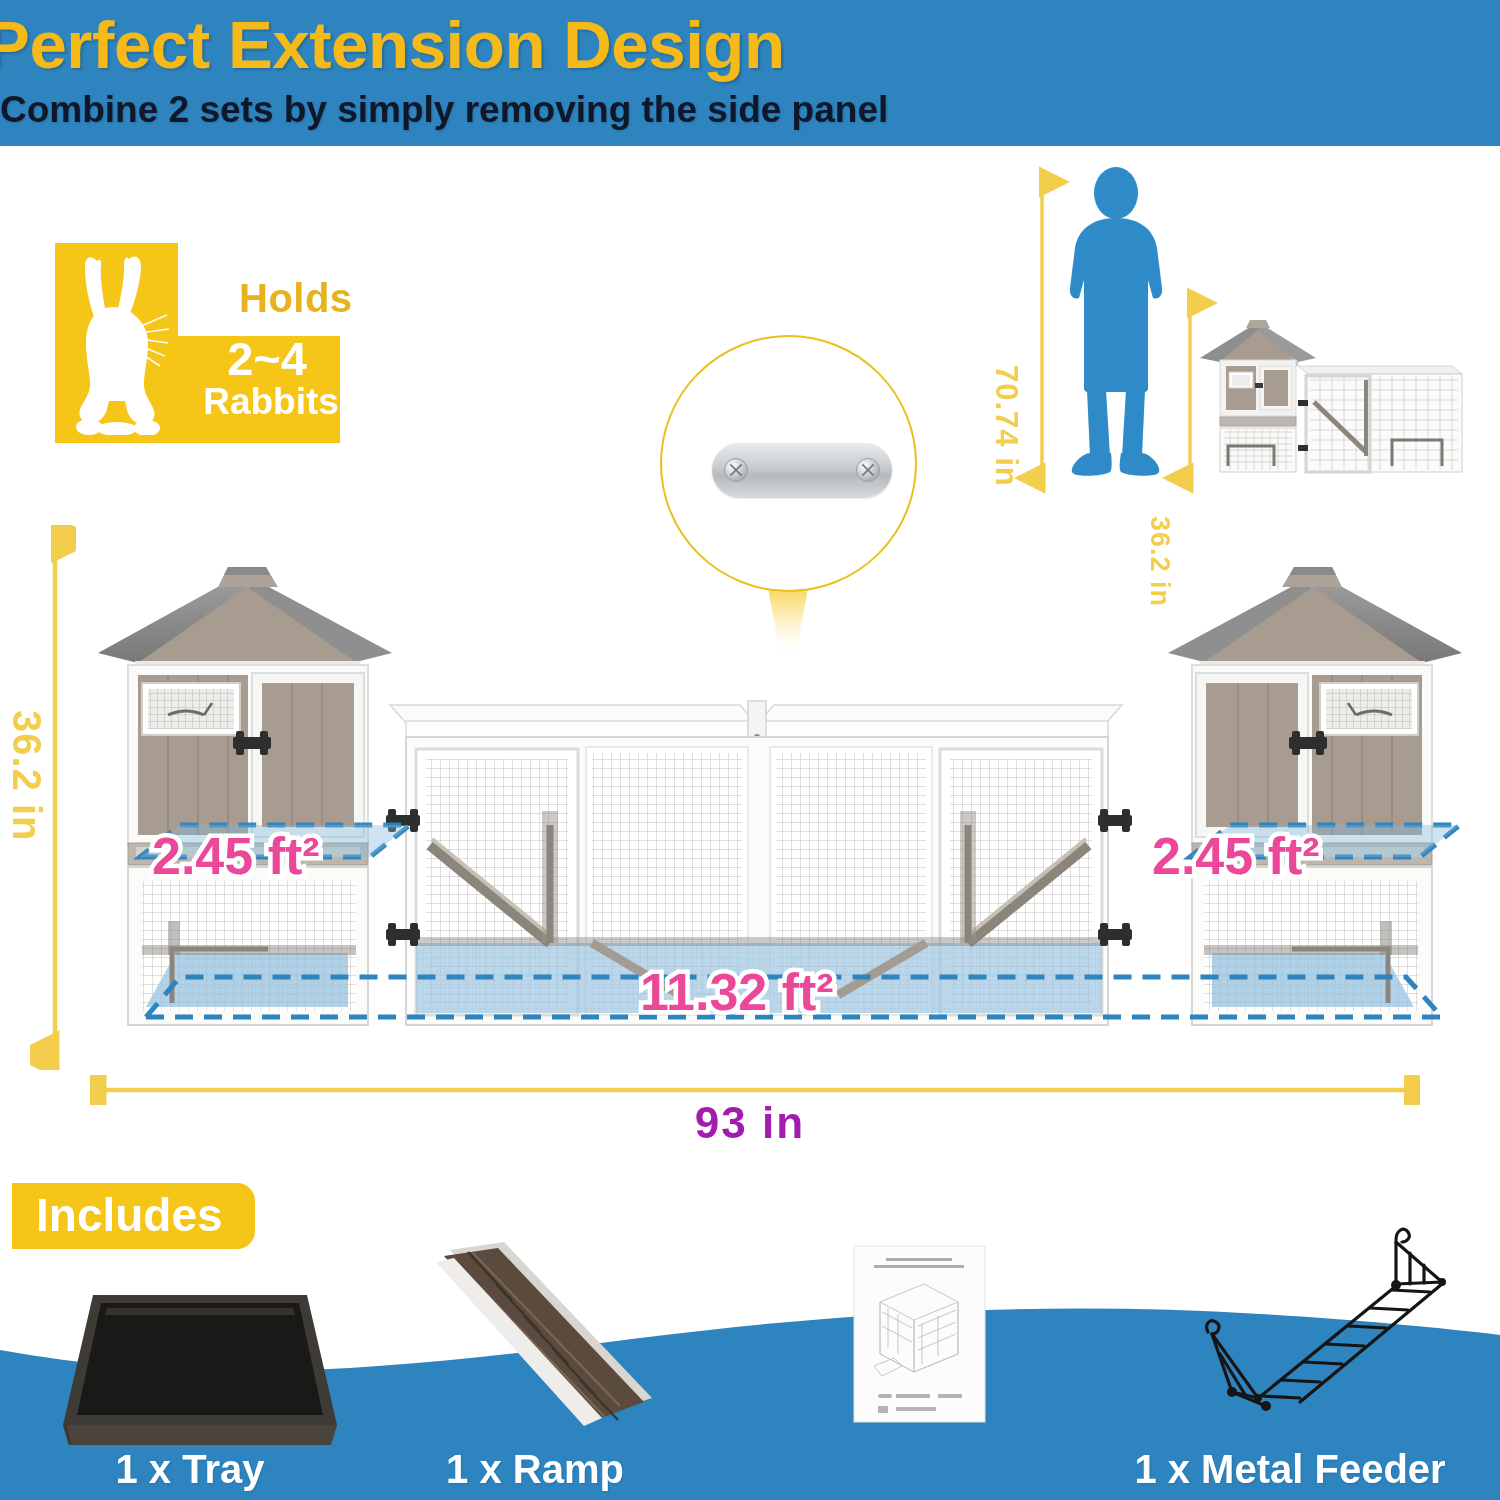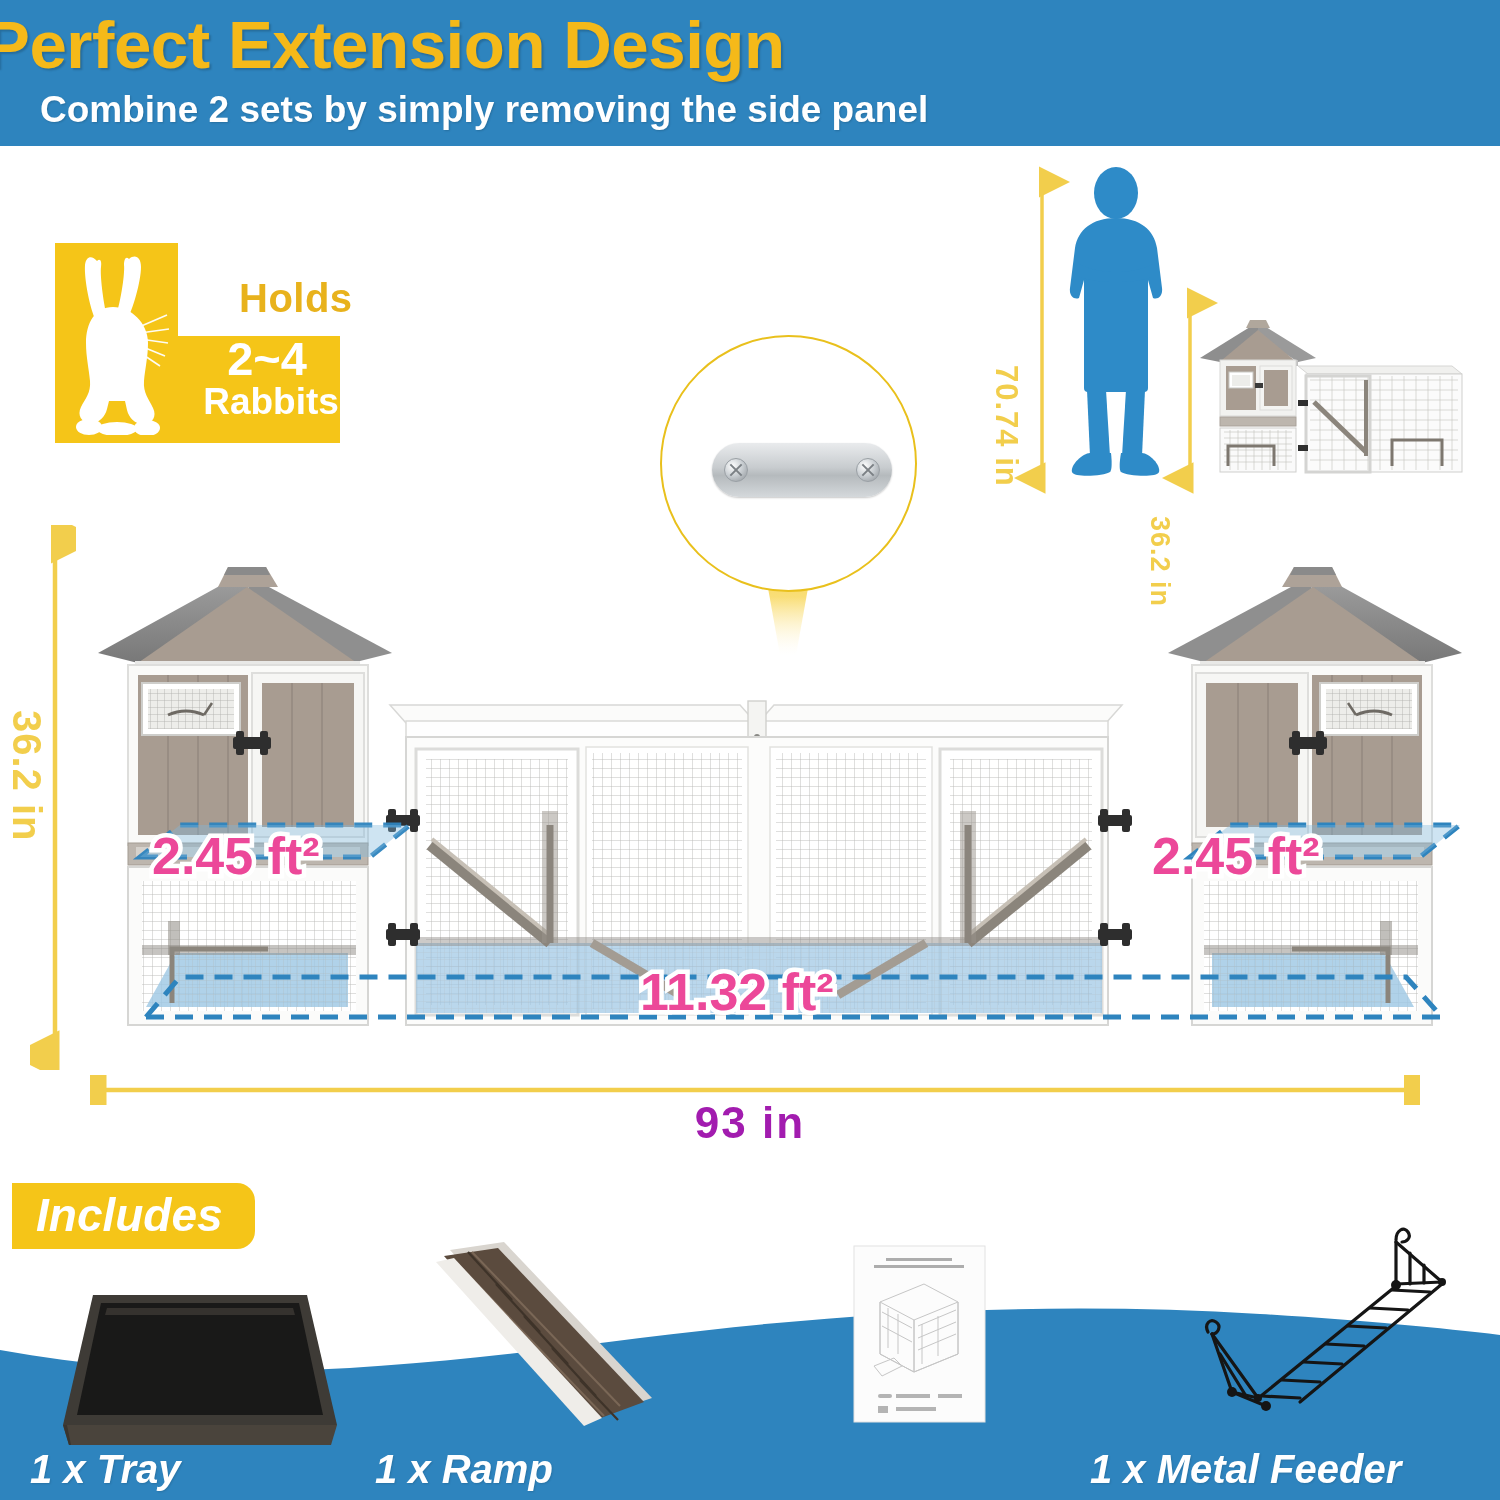--- a/index.html
+++ b/index.html
@@ -25,25 +25,24 @@
     color: #F5B919;
     letter-spacing: -0.5px;
     line-height: 1;
     margin-top: 12px;
     text-shadow: 2px 2px 2px rgba(0,0,0,0.18);
     transform: scaleX(1.02);
   }
   .header-sub {
     font-size: 37px;
     font-weight: bold;
-    color: #ffffff;
+    color: #0f172a;
     line-height: 1;
     margin-top: 13px;
     text-shadow: 1px 1px 2px rgba(0,0,0,0.16);
-    padding-left: 40px;
   }
 
   
   .rabbit-badge {
     position: absolute;
     left: 55px; top: 243px;
     width: 285px; height: 200px;
   }
   .rb-left {
     position: absolute; left: 0; top: 0;
@@ -146,31 +145,32 @@
     color: #ec4899;
     -webkit-text-stroke: 9px #ffffff;
     paint-order: stroke fill;
     white-space: nowrap;
   }
   .area-l  { left: 152px; top: 826px; font-size: 52px; }
   .area-r  { left: 1152px; top: 826px; font-size: 52px; }
   .area-c  { left: 640px; top: 962px; font-size: 52px; }
 
   
-  .includes { position: absolute; left: 0; top: 1180px; width: 1500px; height: 320px; font-style: italic; }
+  .includes { position: absolute; left: 0; top: 1180px; width: 1500px; height: 320px; }
   .inc-badge {
     position: absolute; left: 12px; top: 3px;
     background: #F5C518;
     border-radius: 0 18px 18px 0;
     padding: 8px 32px 10px 24px;
     font-size: 46px; font-weight: bold; color: #ffffff;
     line-height: 1.05;
   }
   .inc-caption {
     position: absolute; bottom: 8px;
+    text-align: center;
     font-size: 40px; font-weight: bold; color: #ffffff;
     text-shadow: 1px 1px 2px rgba(0,0,0,0.13);
     white-space: nowrap;
   }
   .c1 { left: 30px;  width: 320px; }
   .c2 { left: 375px; width: 320px; }
   .c3 { left: 730px; width: 330px; }
   .c4 { left: 1090px; width: 400px; }
 
   .inc-item { position: absolute; }

